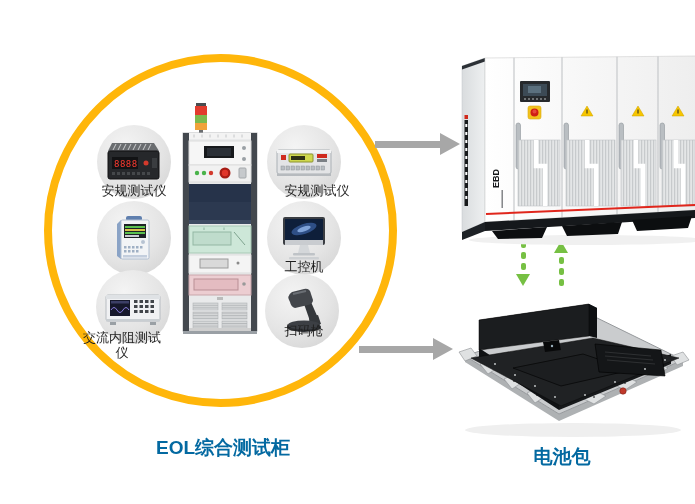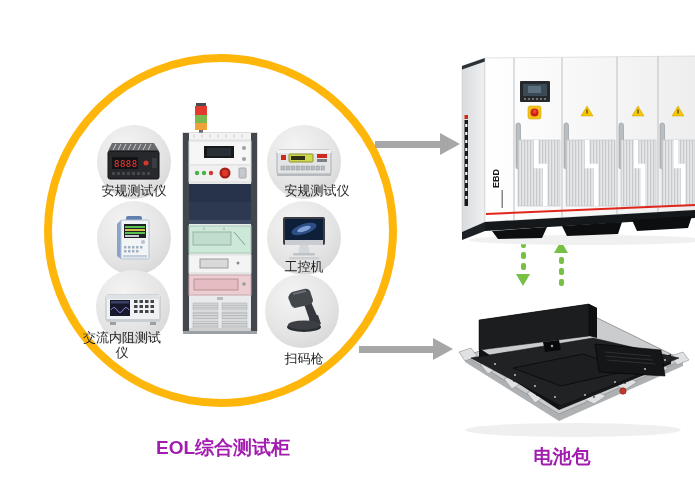--- a/index.html
+++ b/index.html
@@ -16,21 +16,21 @@
   .badge{
     position:absolute;width:74px;height:74px;border-radius:50%;
     background:radial-gradient(circle at 38% 30%, #f4f4f4 0%, #e4e4e4 55%, #cfcfcf 100%);
     display:flex;align-items:center;justify-content:center;
   }
   .ilabel{
     position:absolute;font-size:13px;line-height:1.15;font-weight:500;color:#1f1f1f;
     text-align:center;
   }
   .title{
-    position:absolute;font-size:19px;font-weight:700;color:#a21caf;text-align:center;
+    position:absolute;font-size:19px;font-weight:700;color:#0369a1;text-align:center;
   }
   
   .arrow-right{position:absolute;display:flex;align-items:center;height:22px;}
   .arrow-right .shaft{height:7px;background:#A7A7A7;}
   .arrow-right .head{
     width:0;height:0;border-top:11px solid transparent;border-bottom:11px solid transparent;
     border-left:20px solid #A7A7A7;
   }
   
   .garrow{position:absolute;display:flex;flex-direction:column;align-items:center;gap:4px;}
@@ -246,21 +246,21 @@
   <div class="badge" style="left:253px;top:274px;">
     <svg width="44" height="46" viewBox="0 0 44 46">
       <ellipse cx="24" cy="39" rx="17" ry="5" fill="#2b2e32"></ellipse>
       <path d="M29,29 l9,-2 3,9 -11,3 z" fill="#34373b"></path>
       <ellipse cx="24" cy="37" rx="16" ry="4.5" fill="#3c3f44"></ellipse>
       <path d="M24,16 L31,14 L38,30 L30,33 Z" fill="#34373b"></path>
       <path d="M10,14 Q6,8 12,4 L24,1 Q30,0 31,6 L33,12 Q33,16 28,17 L15,20 Q11,19 10,14 Z" fill="#43464b"></path>
       <path d="M13,6 L26,3" stroke="#6b6f75" stroke-width="2" fill="none"></path>
     </svg>
   </div>
-  <div class="ilabel" style="left:240px;top:352px;width:104px;">扫码枪</div>
+  <div class="ilabel" style="left:240px;top:324px;width:104px;">扫码枪</div>
 
   <div class="title" style="left:91px;top:435px;width:240px;">EOL综合测试柜</div>
   <div class="title" style="left:480px;top:444px;width:140px;">电池包</div>
 
   <div class="arrow-right" style="left:363px;top:133px;">
     <div class="shaft" style="width:65px;"></div>
       <div class="head"></div>
   </div>
   <div class="arrow-right" style="left:347px;top:338px;">
     <div class="shaft" style="width:74px;"></div>

